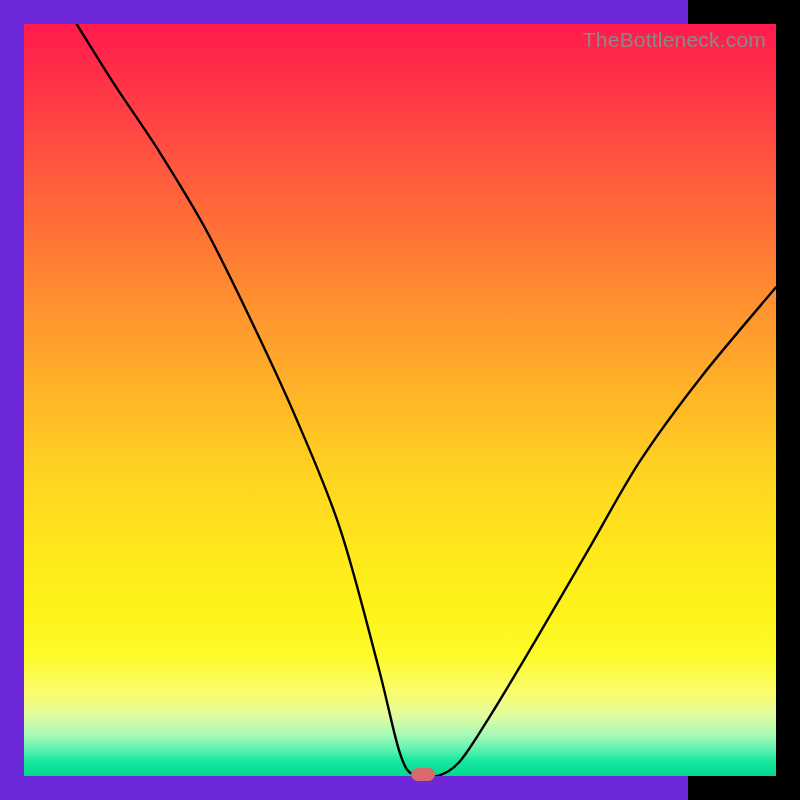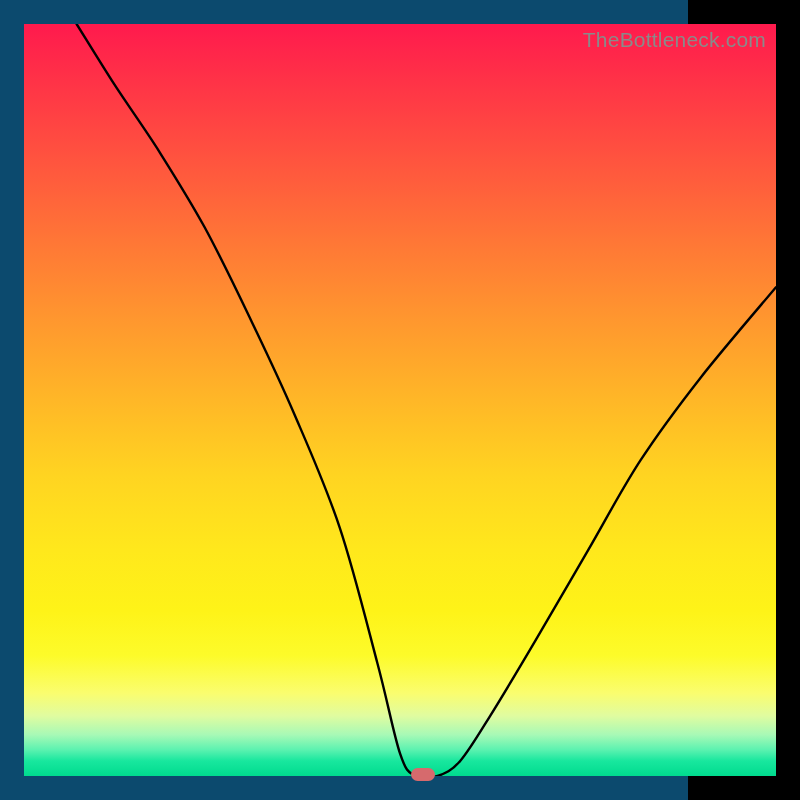--- a/index.html
+++ b/index.html
@@ -8,21 +8,21 @@
     width: 800px;
     height: 800px;
     overflow: hidden;
     background: #000;
     font-family: Arial, Helvetica, sans-serif;
   }
   .frame {
     position: relative;
     width: 688px;
     height: 800px;
-    background: #0c4a6e;
+    background: #6d28d9;
   }
   .plot {
     position: absolute;
     left: 24px;
     top: 24px;
     width: 752px;
     height: 752px;
     background: linear-gradient(to bottom,
       #ff1a4d 0%,
       #ff3a45 10%,

